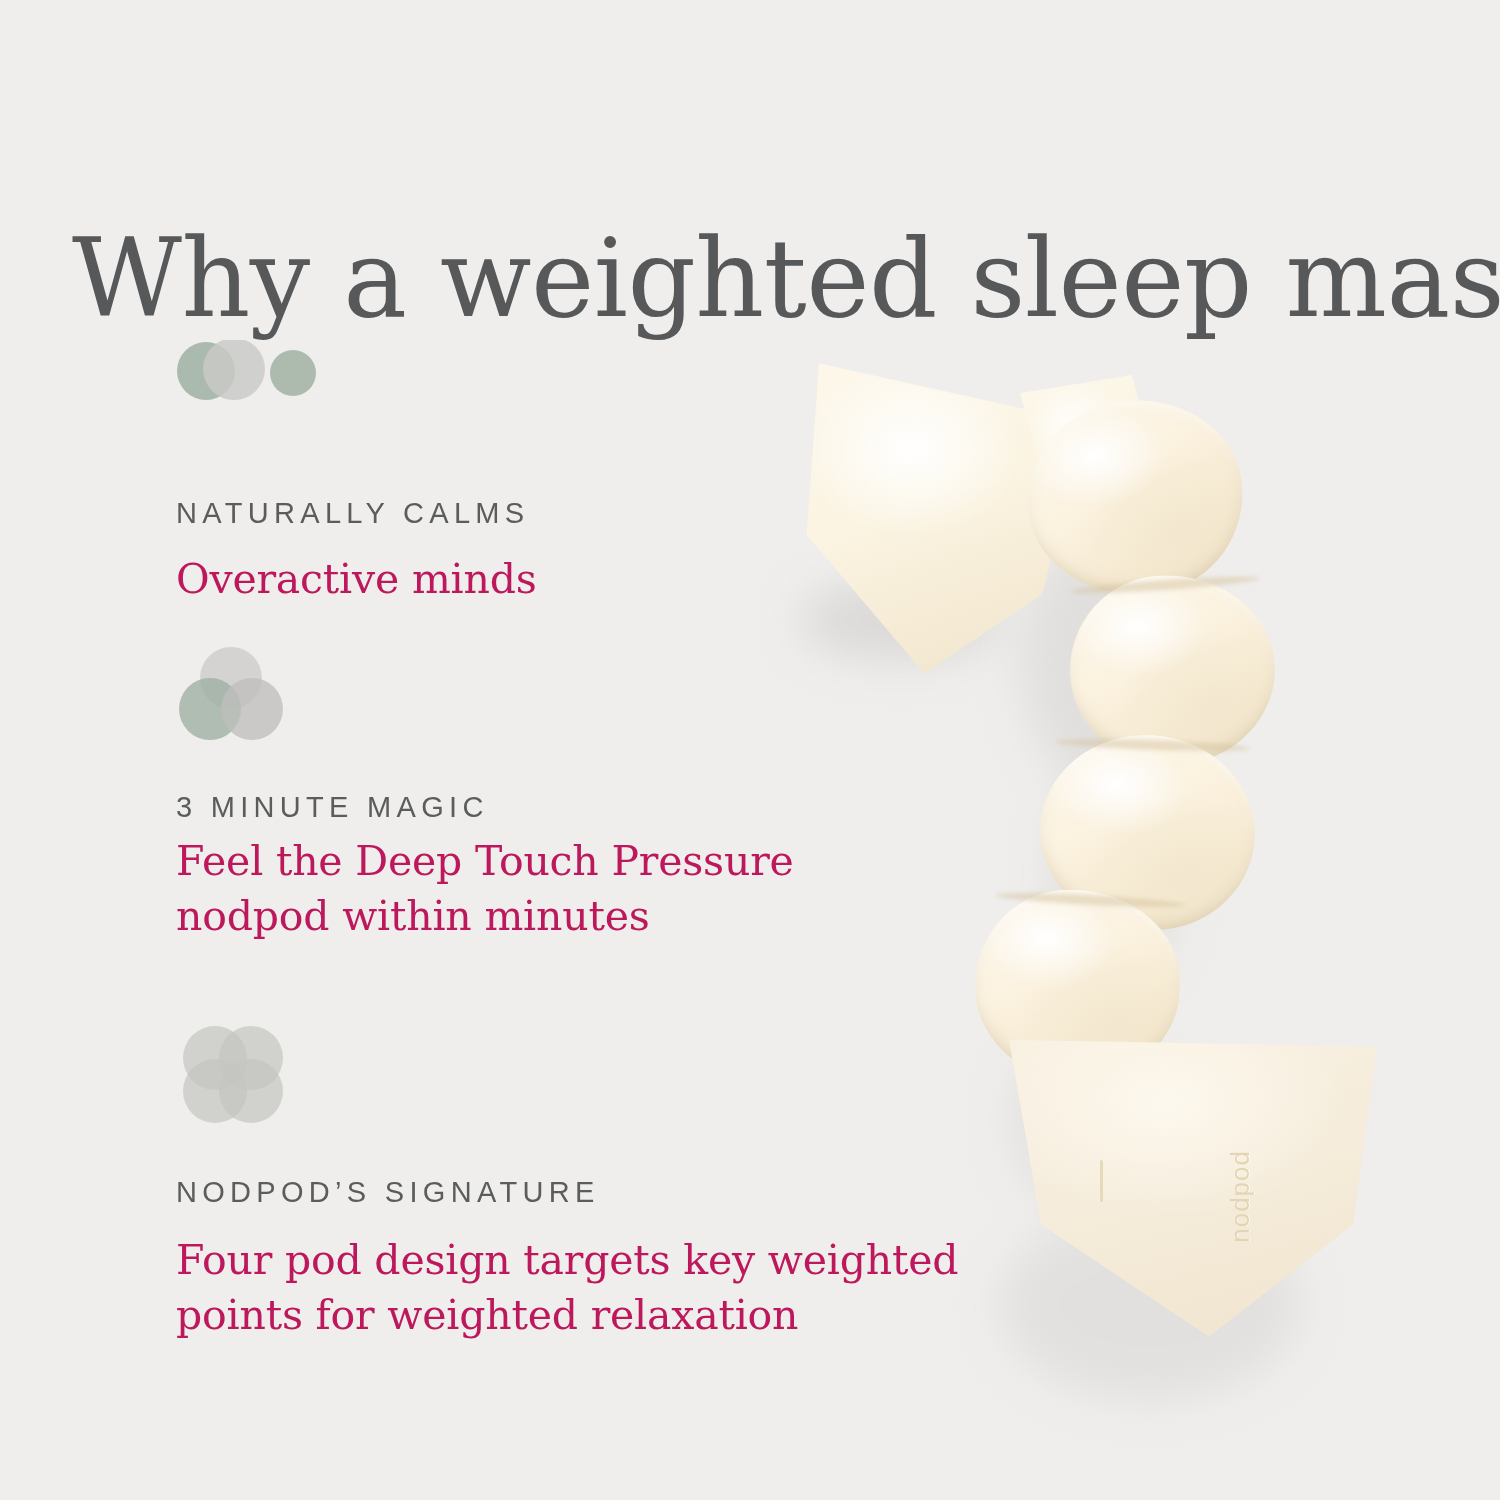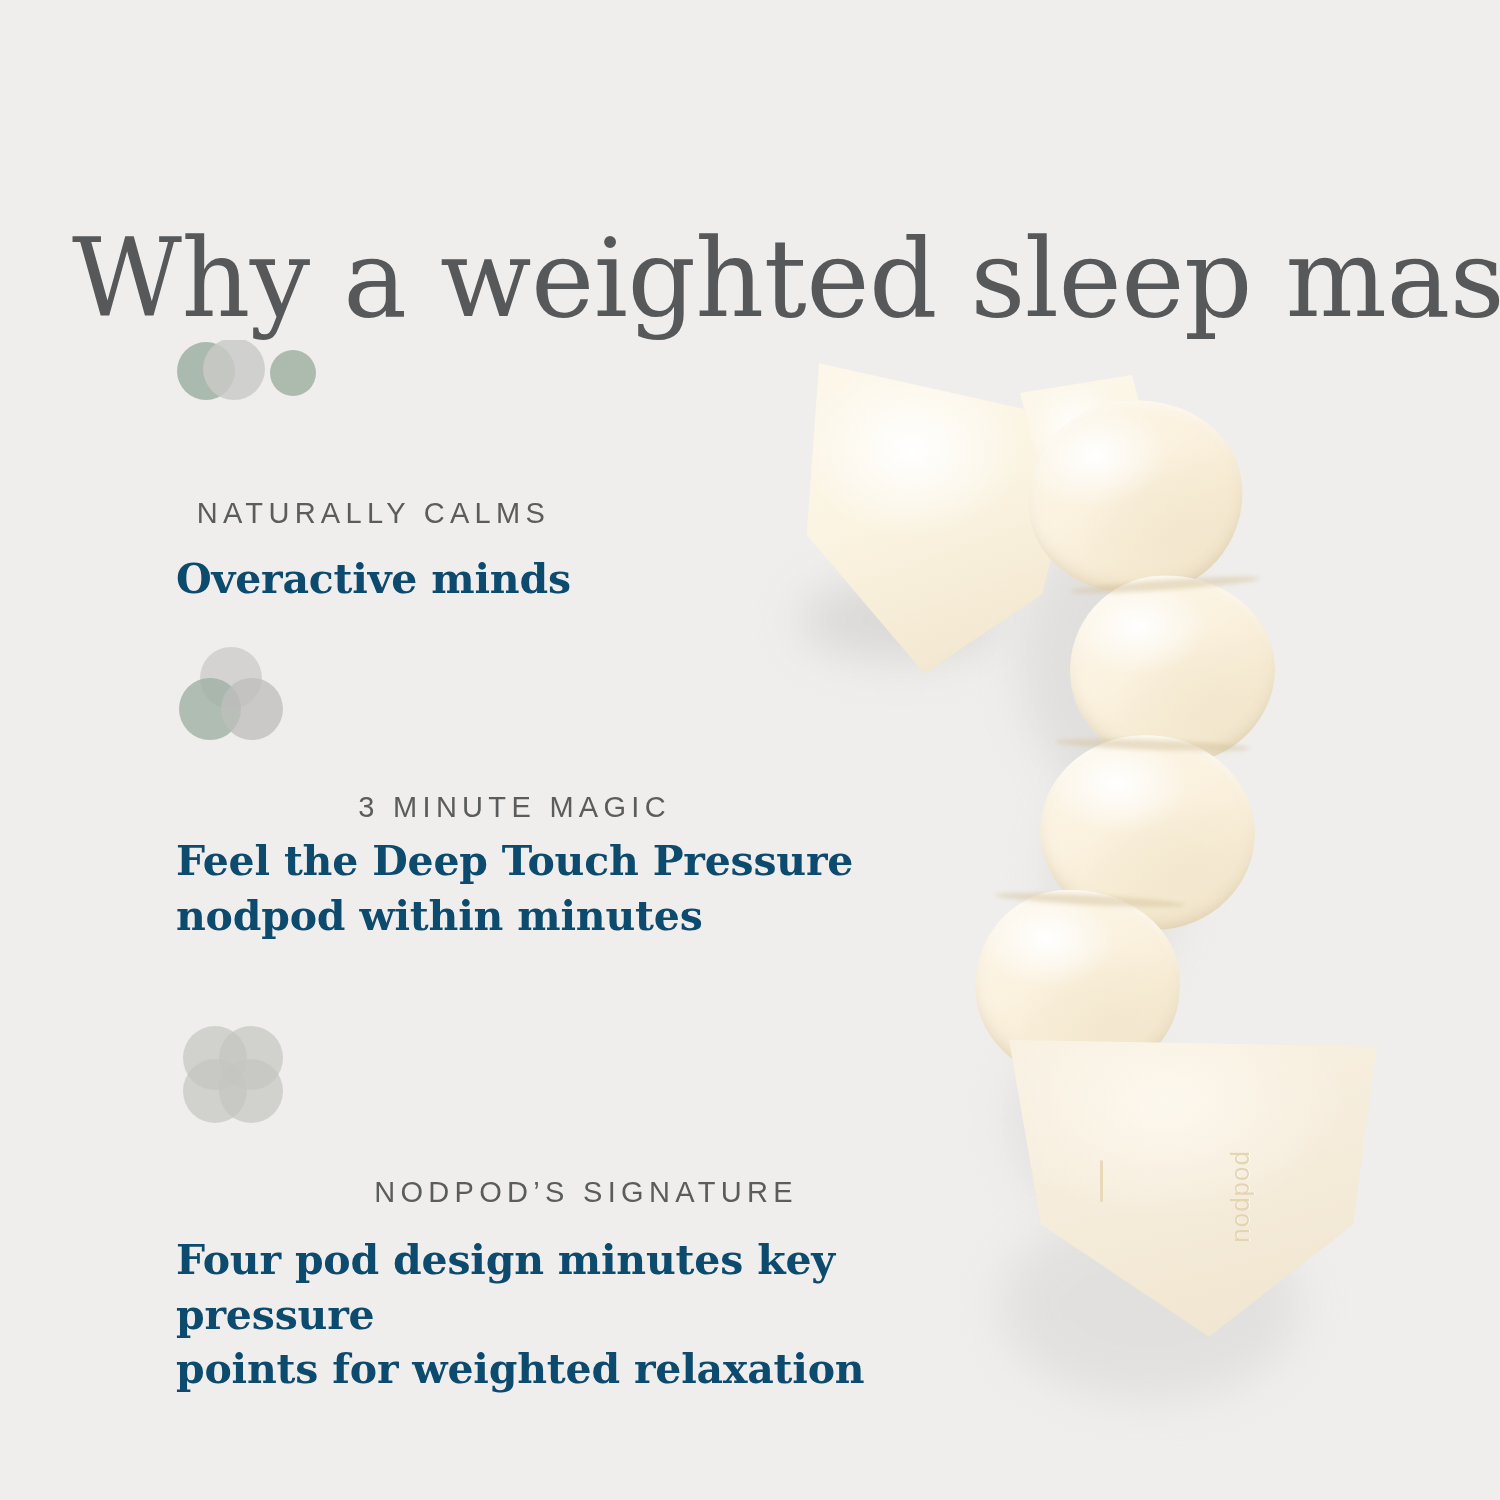--- a/index.html
+++ b/index.html
@@ -58,29 +58,28 @@
   }
 
   .feature-label {
     font-family: "Liberation Sans", sans-serif;
     font-size: 29px;
     font-weight: 400;
     letter-spacing: 5.3px;
     color: #5b5c5c;
     text-transform: uppercase;
     white-space: nowrap;
-    text-align: center;
   }
 
   .feature-body {
     font-family: "DejaVu Serif", "Liberation Serif", serif;
     font-size: 41px;
-    font-weight: 700;
+    font-weight: 400;
     line-height: 1.33;
-    color: #0c4a6e;
+    color: #be185d;
     letter-spacing: -0.2px;
   }
   .feature-body span { display: block; }
 
   
   #feature-0 { position: absolute; left: 0; top: 0;   }
   #feature-1 { position: absolute; left: 0; top: 305px; }
   #feature-2 { position: absolute; left: 0; top: 682px; }
 
   #feature-0 .feature-label { margin-top: 95px; }
@@ -200,21 +199,21 @@
       <span class="feature-icon">
         <svg class="icon-svg" width="150" height="102" viewBox="0 0 150 102" aria-hidden="true">
           <circle cx="39" cy="36" r="32" fill="#C4C4C2" opacity="0.70"></circle>
           <circle cx="75" cy="36" r="32" fill="#C4C4C2" opacity="0.70"></circle>
           <circle cx="39" cy="69" r="32" fill="#C4C4C2" opacity="0.70"></circle>
           <circle cx="75" cy="69" r="32" fill="#C4C4C2" opacity="0.70"></circle>
         </svg>
       </span>
       <div class="feature-label">NODPOD’S SIGNATURE</div>
       <div class="feature-body">
-        <span>Four pod design minutes key pressure</span>
+        <span>Four pod design targets key weighted</span>
         <span>points for weighted relaxation</span>
       </div>
     </div>
 
   </div>
 
   <div class="product">
 
     <div class="shadow-blob" style="left:30px; top:250px; width:200px; height:80px;"></div>
     <div class="shadow-blob" style="left:250px; top:200px; width:170px; height:260px; opacity:0.6;"></div>

